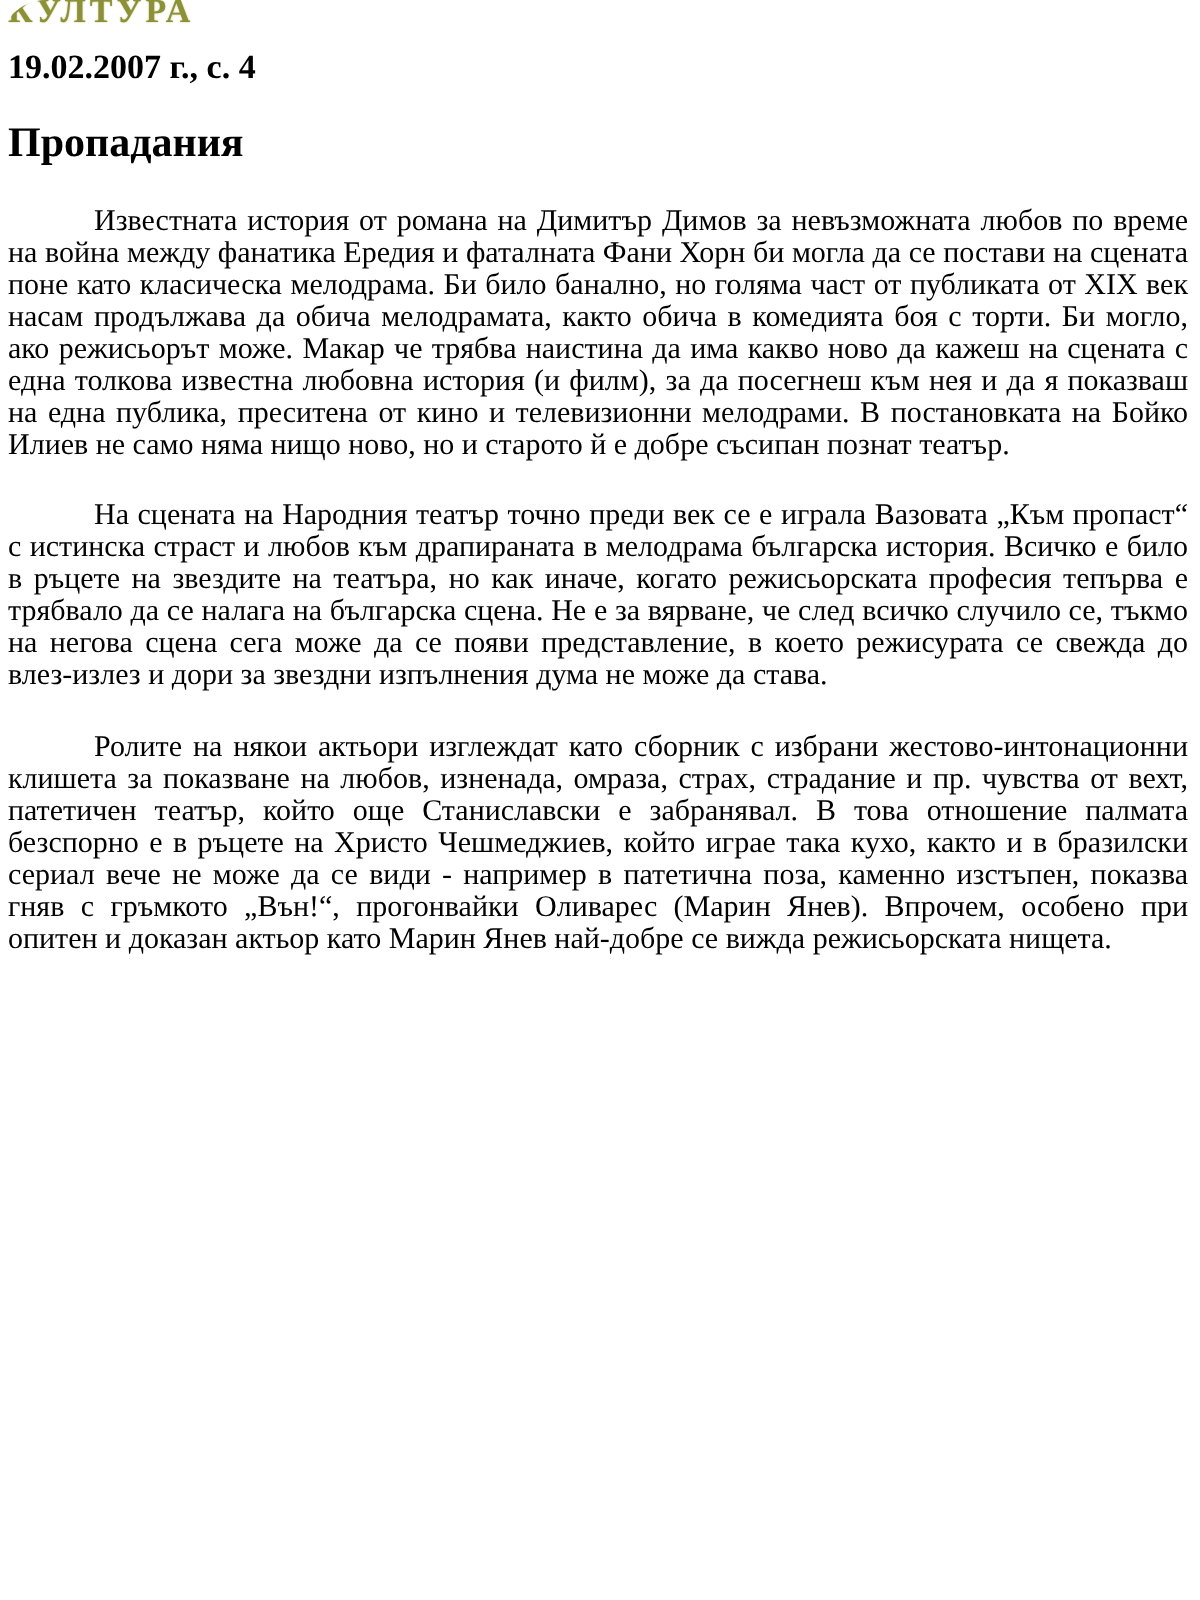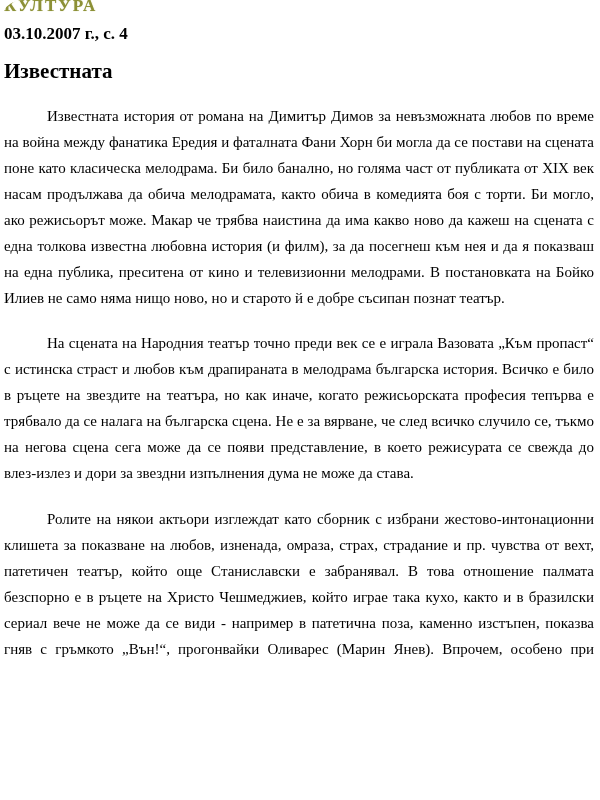--- a/index.html
+++ b/index.html
@@ -45,34 +45,34 @@
   }
   .author {
     margin: 40px 0 0 43px;
     font-size: 15.5px;
     line-height: 18px;
     font-weight: bold;
   }
   .body-text p {
     margin: 19.5px 0 0 0;
     font-size: 15px;
-    line-height: 26px;
+    line-height: 16px;
     text-align: justify;
     text-indent: 43px;
   }
 </style>
 </head>
 <body>
 
 <div class="page">
   <div class="masthead">КУЛТУРА</div>
 
-  <div class="dateline">03.10.2007 г., с. 4</div>
+  <div class="dateline">19.02.2007 г., с. 4</div>
 
-  <h1 class="title">Известната</h1>
+  <h1 class="title">Пропадания</h1>
 
 
   <div class="body-text">
     <p>Известната история от романа на Димитър Димов за невъзможната любов по време на война между фанатика Ередия и фаталната Фани Хорн би могла да се постави на сцената поне като класическа мелодрама. Би било банално, но голяма част от публиката от XIX век насам продължава да обича мелодрамата, както обича в комедията боя с торти. Би могло, ако режисьорът може. Макар че трябва наистина да има какво ново да кажеш на сцената с една толкова известна любовна история (и филм), за да посегнеш към нея и да я показваш на една публика, преситена от кино и телевизионни мелодрами. В постановката на Бойко Илиев не само няма нищо ново, но и старото й е добре съсипан познат театър.</p>
     <p>На сцената на Народния театър точно преди век се е играла Вазовата „Към пропаст“ с истинска страст и любов към драпираната в мелодрама българска история. Всичко е било в ръцете на звездите на театъра, но как иначе, когато режисьорската професия тепърва е трябвало да се налага на българска сцена. Не е за вярване, че след всичко случило се, тъкмо на негова сцена сега може да се появи представление, в което режисурата се свежда до влез-излез и дори за звездни изпълнения дума не може да става.</p>
     <p>Ролите на някои актьори изглеждат като сборник с избрани жестово-интонационни клишета за показване на любов, изненада, омраза, страх, страдание и пр. чувства от вехт, патетичен театър, който още Станиславски е забранявал. В това отношение палмата безспорно е в ръцете на Христо Чешмеджиев, който играе така кухо, както и в бразилски сериал вече не може да се види - например в патетична поза, каменно изстъпен, показва гняв с гръмкото „Вън!“, прогонвайки Оливарес (Марин Янев). Впрочем, особено при опитен и доказан актьор като Марин Янев най-добре се вижда режисьорската нищета.</p>
   </div>
 </div>
 
 </body></html>

